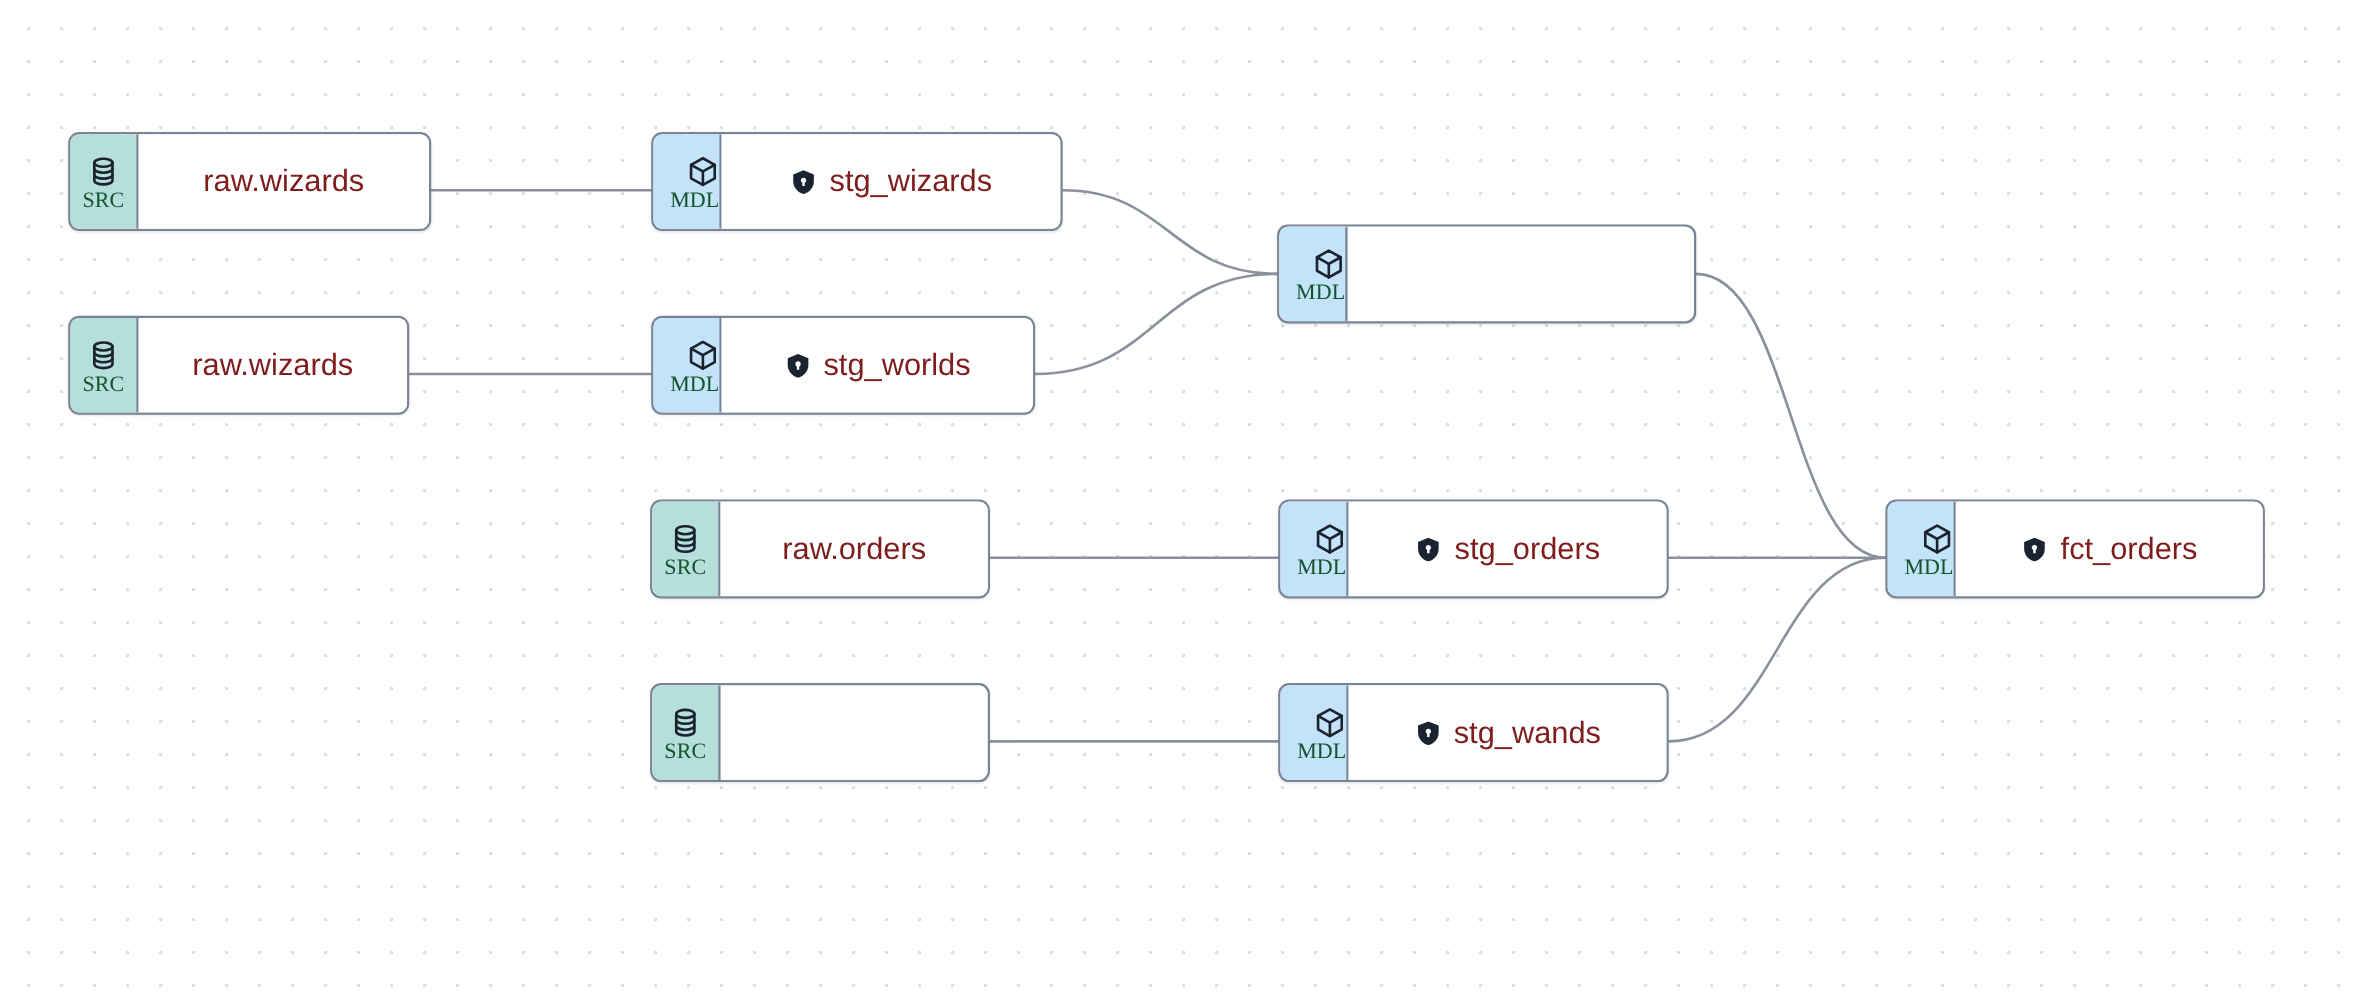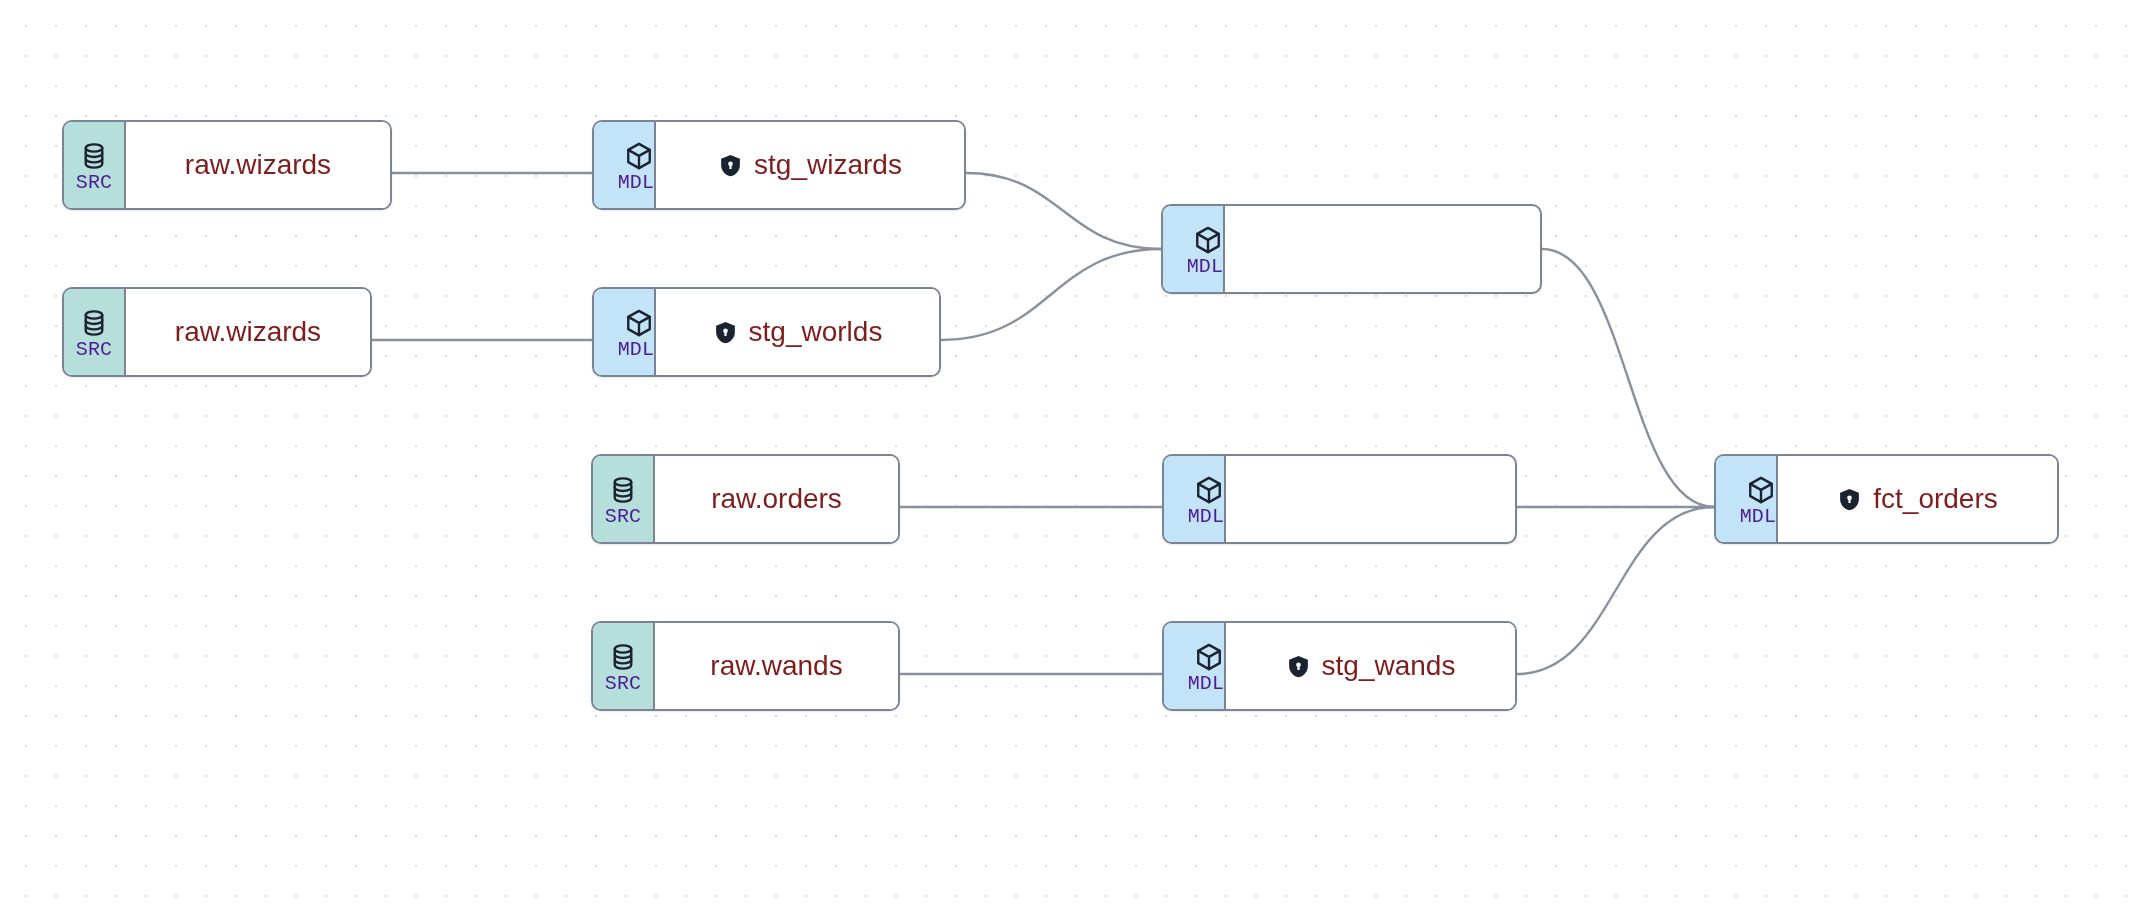--- a/index.html
+++ b/index.html
@@ -56,22 +56,22 @@
   .badge-mdl { background: #c3e3f8; align-items: flex-end; }
 
   .badge-icon {
     display: block;
     line-height: 0;
   }
 
   .badge-label {
     font-size: 20px;
     line-height: 21px;
-    color: #4c1d95;
-    font-family: Liberation Mono, monospace;
+    color: #14532d;
+    font-family: Liberation Serif, serif;
     letter-spacing: 0.1px;
   }
 
   .body {
     flex: 1 1 auto;
     display: flex;
     align-items: center;
     justify-content: center;
     gap: 11px;
     padding: 0 22px;
@@ -155,23 +155,20 @@
       <div class="node" style="left: 591px; top: 621px; width: 309px; height: 90px;">
         <div class="badge badge-src">
           <span class="badge-icon"><svg width="30" height="30" viewBox="0 0 24 24" fill="none" stroke="#1b2330" stroke-width="1.9" stroke-linecap="round" stroke-linejoin="round">
               <ellipse cx="12" cy="5.6" rx="6.6" ry="2.9"></ellipse>
               <path d="M5.4 5.6 v12.8 c0 1.6 2.95 2.9 6.6 2.9 s6.6-1.3 6.6-2.9 V5.6"></path>
               <path d="M5.4 9.9 c0 1.6 2.95 2.9 6.6 2.9 s6.6-1.3 6.6-2.9"></path>
               <path d="M5.4 14.2 c0 1.6 2.95 2.9 6.6 2.9 s6.6-1.3 6.6-2.9"></path>
             </svg></span>
           <span class="badge-label">SRC</span>
         </div>
-        <div class="body">
-          <span class="node-label">raw.wands</span>
-        </div>
       </div>
       <div class="node" style="left: 592px; top: 120px; width: 374px; height: 90px;">
         <div class="badge badge-mdl">
           <span class="badge-icon"><svg width="30" height="30" viewBox="0 0 24 24" fill="none" stroke="#1b2330" stroke-width="1.9" stroke-linecap="round" stroke-linejoin="round">
               <path d="M12 2.3 L20.6 7.1 V16.9 L12 21.7 L3.4 16.9 V7.1 Z"></path>
               <path d="M3.4 7.1 L12 11.9 L20.6 7.1"></path>
               <path d="M12 11.9 V21.7"></path>
             </svg></span>
           <span class="badge-label">MDL</span>
         </div>
@@ -204,20 +201,28 @@
       </div>
       <div class="node" style="left: 1162px; top: 454px; width: 355px; height: 90px;">
         <div class="badge badge-mdl">
           <span class="badge-icon"><svg width="30" height="30" viewBox="0 0 24 24" fill="none" stroke="#1b2330" stroke-width="1.9" stroke-linecap="round" stroke-linejoin="round">
               <path d="M12 2.3 L20.6 7.1 V16.9 L12 21.7 L3.4 16.9 V7.1 Z"></path>
               <path d="M3.4 7.1 L12 11.9 L20.6 7.1"></path>
               <path d="M12 11.9 V21.7"></path>
             </svg></span>
           <span class="badge-label">MDL</span>
         </div>
+        <div class="body">
+          <span class="shield-icon"><svg width="25" height="25" viewBox="0 0 24 24">
+              <path d="M12 1.8 L21 5.4 V11.4 C21 16.9 17.2 21.1 12 22.4 C6.8 21.1 3 16.9 3 11.4 V5.4 Z" fill="#1b2330"></path>
+              <circle cx="12" cy="10.4" r="2.25" fill="#ffffff"></circle>
+              <path d="M10.95 10.9 h2.1 v4.5 h-2.1 Z" fill="#ffffff"></path>
+            </svg></span>
+          <span class="node-label">stg_orders</span>
+        </div>
       </div>
       <div class="node" style="left: 1162px; top: 621px; width: 355px; height: 90px;">
         <div class="badge badge-mdl">
           <span class="badge-icon"><svg width="30" height="30" viewBox="0 0 24 24" fill="none" stroke="#1b2330" stroke-width="1.9" stroke-linecap="round" stroke-linejoin="round">
               <path d="M12 2.3 L20.6 7.1 V16.9 L12 21.7 L3.4 16.9 V7.1 Z"></path>
               <path d="M3.4 7.1 L12 11.9 L20.6 7.1"></path>
               <path d="M12 11.9 V21.7"></path>
             </svg></span>
           <span class="badge-label">MDL</span>
         </div>

